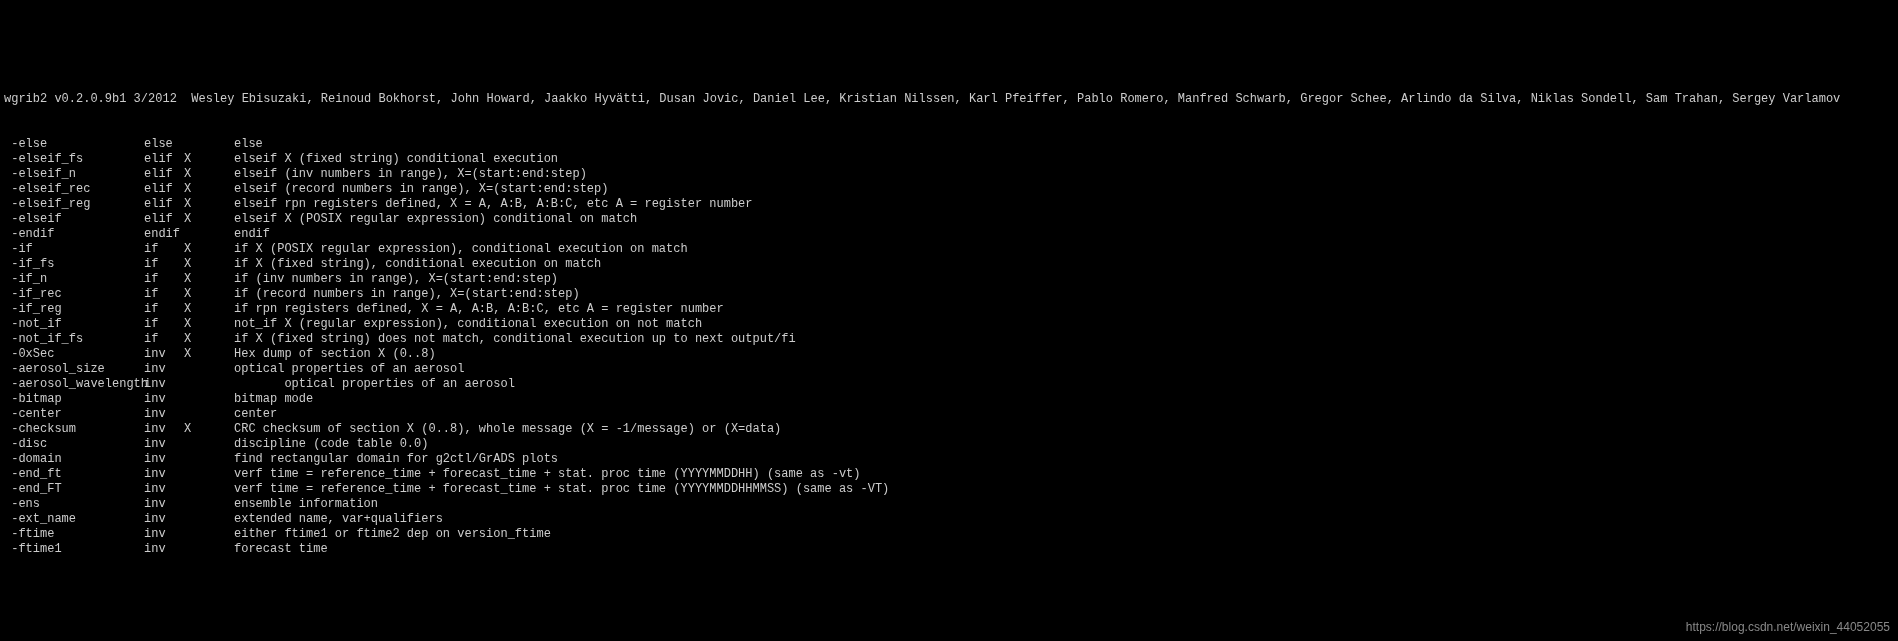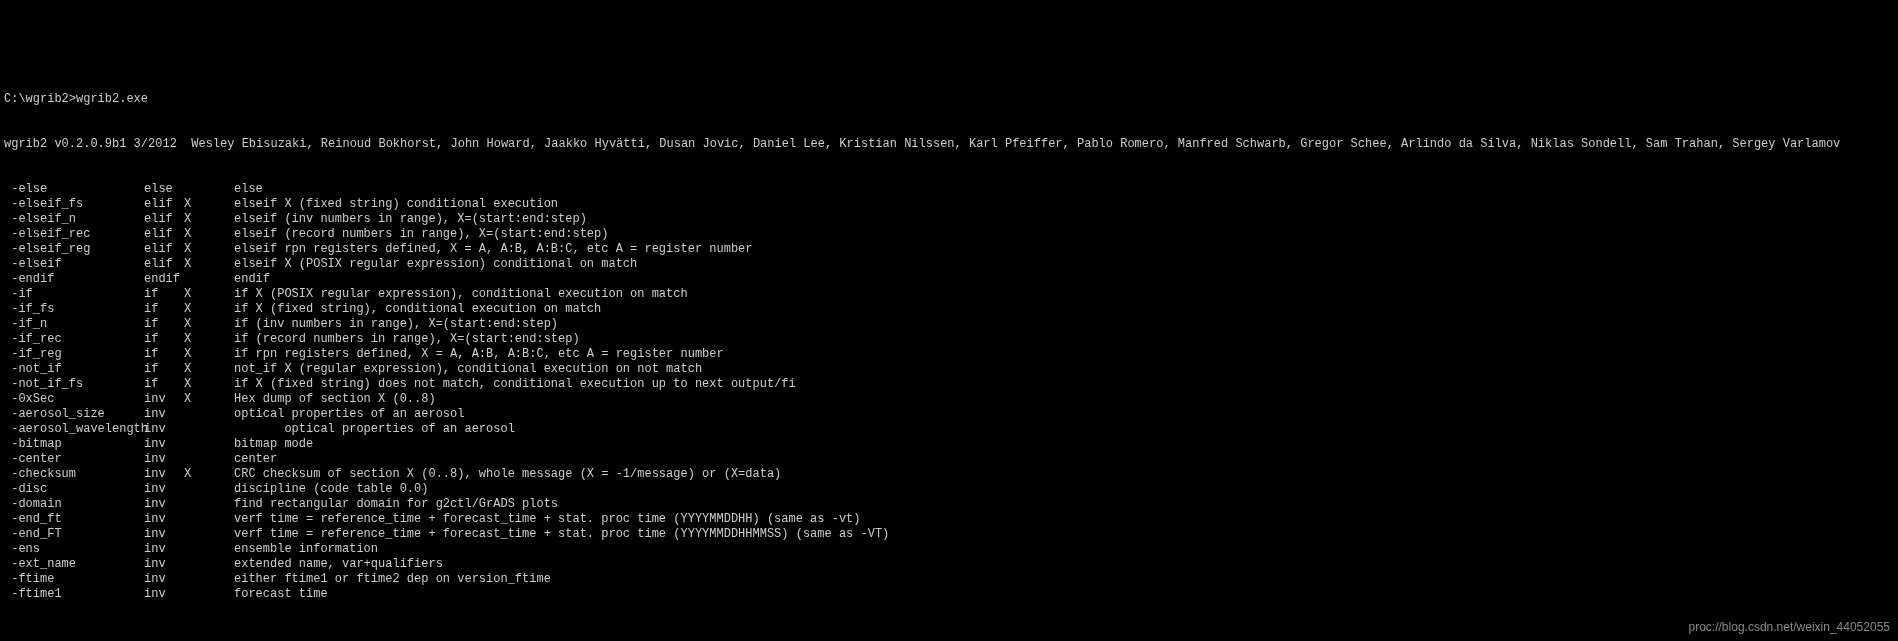--- a/index.html
+++ b/index.html
@@ -34,21 +34,20 @@
     font-family: Arial, sans-serif;
     white-space: nowrap;
   }
 </style>
 </head>
 <body>
 
 
 
 <div class="terminal">
-  <div class="prompt-line">C:\wgrib2&gt;wgrib2.exe</div>
   <div class="header-line">wgrib2 v0.2.0.9b1 3/2012  Wesley Ebisuzaki, Reinoud Bokhorst, John Howard, Jaakko Hyvätti, Dusan Jovic, Daniel Lee, Kristian Nilssen, Karl Pfeiffer, Pablo Romero, Manfred Schwarb, Gregor Schee, Arlindo da Silva, Niklas Sondell, Sam Trahan, Sergey Varlamov</div>
   <div id="rows"><div class="row"><span class="c-opt"> -else</span><span class="c-type">else</span><span class="c-arg"></span><span class="c-desc">else</span></div><div class="row"><span class="c-opt"> -elseif_fs</span><span class="c-type">elif</span><span class="c-arg">X</span><span class="c-desc">elseif X (fixed string) conditional execution</span></div><div class="row"><span class="c-opt"> -elseif_n</span><span class="c-type">elif</span><span class="c-arg">X</span><span class="c-desc">elseif (inv numbers in range), X=(start:end:step)</span></div><div class="row"><span class="c-opt"> -elseif_rec</span><span class="c-type">elif</span><span class="c-arg">X</span><span class="c-desc">elseif (record numbers in range), X=(start:end:step)</span></div><div class="row"><span class="c-opt"> -elseif_reg</span><span class="c-type">elif</span><span class="c-arg">X</span><span class="c-desc">elseif rpn registers defined, X = A, A:B, A:B:C, etc A = register number</span></div><div class="row"><span class="c-opt"> -elseif</span><span class="c-type">elif</span><span class="c-arg">X</span><span class="c-desc">elseif X (POSIX regular expression) conditional on match</span></div><div class="row"><span class="c-opt"> -endif</span><span class="c-type">endif</span><span class="c-arg"></span><span class="c-desc">endif</span></div><div class="row"><span class="c-opt"> -if</span><span class="c-type">if</span><span class="c-arg">X</span><span class="c-desc">if X (POSIX regular expression), conditional execution on match</span></div><div class="row"><span class="c-opt"> -if_fs</span><span class="c-type">if</span><span class="c-arg">X</span><span class="c-desc">if X (fixed string), conditional execution on match</span></div><div class="row"><span class="c-opt"> -if_n</span><span class="c-type">if</span><span class="c-arg">X</span><span class="c-desc">if (inv numbers in range), X=(start:end:step)</span></div><div class="row"><span class="c-opt"> -if_rec</span><span class="c-type">if</span><span class="c-arg">X</span><span class="c-desc">if (record numbers in range), X=(start:end:step)</span></div><div class="row"><span class="c-opt"> -if_reg</span><span class="c-type">if</span><span class="c-arg">X</span><span class="c-desc">if rpn registers defined, X = A, A:B, A:B:C, etc A = register number</span></div><div class="row"><span class="c-opt"> -not_if</span><span class="c-type">if</span><span class="c-arg">X</span><span class="c-desc">not_if X (regular expression), conditional execution on not match</span></div><div class="row"><span class="c-opt"> -not_if_fs</span><span class="c-type">if</span><span class="c-arg">X</span><span class="c-desc">if X (fixed string) does not match, conditional execution up to next output/fi</span></div><div class="row"><span class="c-opt"> -0xSec</span><span class="c-type">inv</span><span class="c-arg">X</span><span class="c-desc">Hex dump of section X (0..8)</span></div><div class="row"><span class="c-opt"> -aerosol_size</span><span class="c-type">inv</span><span class="c-arg"></span><span class="c-desc">optical properties of an aerosol</span></div><div class="row"><span class="c-opt"> -aerosol_wavelength</span><span class="c-type">inv</span><span class="c-arg"></span><span class="c-desc">       optical properties of an aerosol</span></div><div class="row"><span class="c-opt"> -bitmap</span><span class="c-type">inv</span><span class="c-arg"></span><span class="c-desc">bitmap mode</span></div><div class="row"><span class="c-opt"> -center</span><span class="c-type">inv</span><span class="c-arg"></span><span class="c-desc">center</span></div><div class="row"><span class="c-opt"> -checksum</span><span class="c-type">inv</span><span class="c-arg">X</span><span class="c-desc">CRC checksum of section X (0..8), whole message (X = -1/message) or (X=data)</span></div><div class="row"><span class="c-opt"> -disc</span><span class="c-type">inv</span><span class="c-arg"></span><span class="c-desc">discipline (code table 0.0)</span></div><div class="row"><span class="c-opt"> -domain</span><span class="c-type">inv</span><span class="c-arg"></span><span class="c-desc">find rectangular domain for g2ctl/GrADS plots</span></div><div class="row"><span class="c-opt"> -end_ft</span><span class="c-type">inv</span><span class="c-arg"></span><span class="c-desc">verf time = reference_time + forecast_time + stat. proc time (YYYYMMDDHH) (same as -vt)</span></div><div class="row"><span class="c-opt"> -end_FT</span><span class="c-type">inv</span><span class="c-arg"></span><span class="c-desc">verf time = reference_time + forecast_time + stat. proc time (YYYYMMDDHHMMSS) (same as -VT)</span></div><div class="row"><span class="c-opt"> -ens</span><span class="c-type">inv</span><span class="c-arg"></span><span class="c-desc">ensemble information</span></div><div class="row"><span class="c-opt"> -ext_name</span><span class="c-type">inv</span><span class="c-arg"></span><span class="c-desc">extended name, var+qualifiers</span></div><div class="row"><span class="c-opt"> -ftime</span><span class="c-type">inv</span><span class="c-arg"></span><span class="c-desc">either ftime1 or ftime2 dep on version_ftime</span></div><div class="row"><span class="c-opt"> -ftime1</span><span class="c-type">inv</span><span class="c-arg"></span><span class="c-desc">forecast time</span></div></div>
 </div>
 
-<div class="watermark">proc://blog.csdn.net/weixin_44052055</div>
+<div class="watermark">https://blog.csdn.net/weixin_44052055</div>
 
 
 
 
 </body></html>

